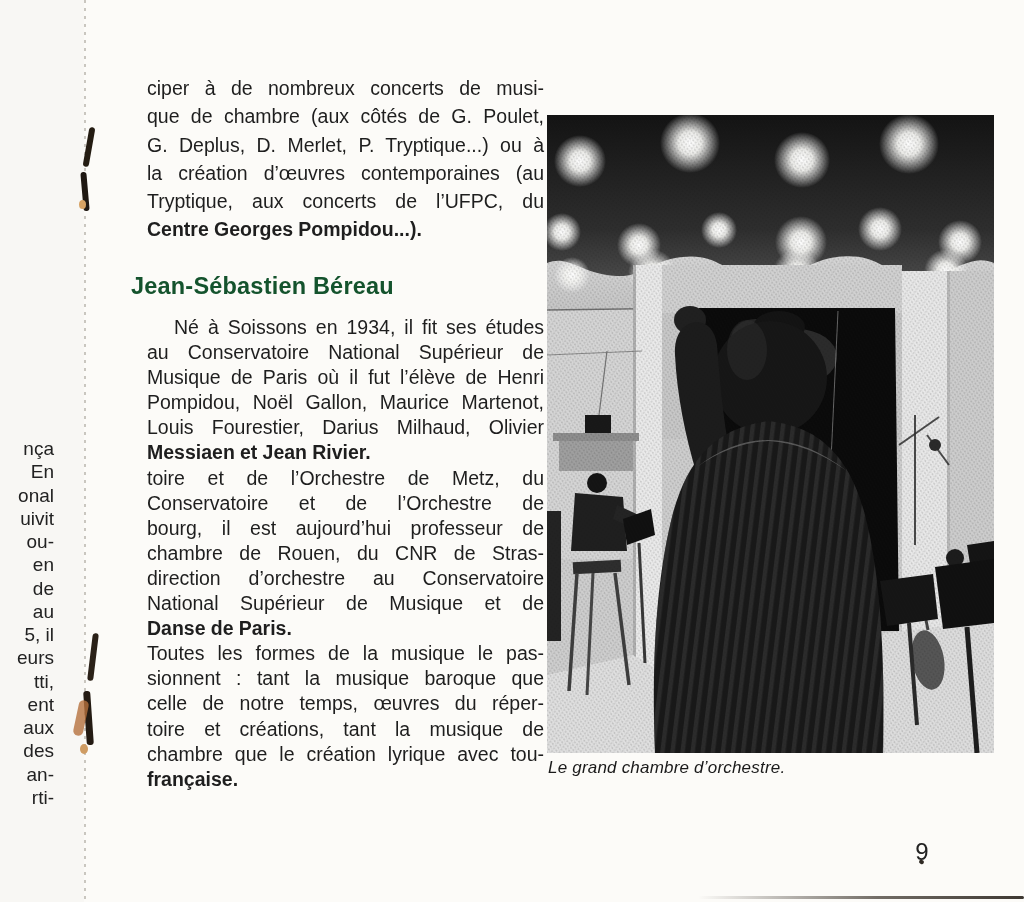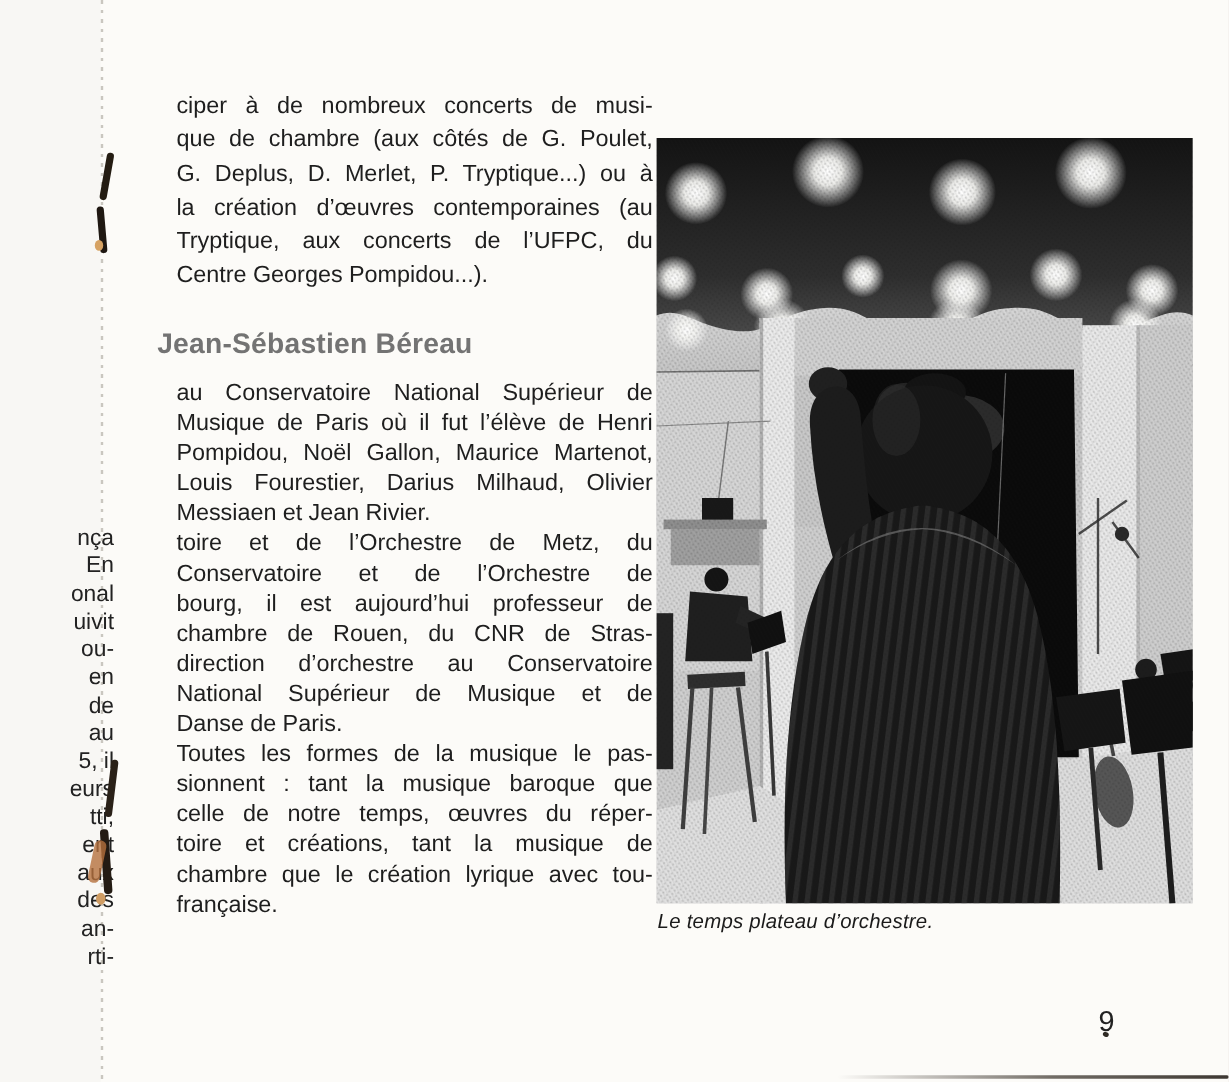--- a/index.html
+++ b/index.html
@@ -5,35 +5,35 @@
   html,body{margin:0;padding:0;background:#e9e7e2;}
   .page{
     position:relative;width:1024px;height:902px;overflow:hidden;
     background:#fcfbf8;
     font-family:"Liberation Sans", sans-serif;
     color:#1e1e1e;
   }
   
   .prev-edge{position:absolute;left:0;top:0;width:84px;height:902px;background:rgba(0,0,0,0.015);}
   .frags{position:absolute;left:0;top:437px;width:54px;text-align:right;
-         font-size:19px;line-height:23.25px;color:#222;padding-left:41px;}
+         font-size:19px;line-height:23.25px;color:#222;}
   .frag{white-space:nowrap;}
   
   .crease{position:absolute;left:84px;top:0;width:2px;height:902px;
     background:repeating-linear-gradient(180deg, rgba(140,135,123,.45) 0 3px, rgba(140,135,123,0) 3px 8px);}
   .staple-mark{position:absolute;border-radius:3px;}
   .rust{position:absolute;border-radius:50%;}
   
   .textcol{position:absolute;left:131px;width:397px;margin-left:16px;}
   .tline{text-align:justify;text-align-last:justify;word-spacing:-0.2px;white-space:nowrap;}
-  .tline.end{text-align-last:left;}
+  .tline.end{text-align-last:left;font-weight:bold;}
   .tline.indent{text-indent:27px;}
   .intro{top:74px;font-size:19.5px;line-height:28.3px;}
   .heading{position:absolute;left:131px;top:273px;font-size:23.5px;font-weight:bold;
-           letter-spacing:.2px;color:#737373;}
+           letter-spacing:.2px;color:#14532d;}
   .bodytext{top:315px;font-size:19.5px;line-height:25.1px;}
   
   .photo{position:absolute;left:547px;top:115px;width:447px;height:638px;}
   .photo svg{display:block;width:100%;height:100%;}
   .caption{position:absolute;left:548px;top:758px;font-size:17px;font-style:italic;
            letter-spacing:.2px;color:#1a1a1a;}
   .pagenum{position:absolute;left:905px;top:838px;width:34px;text-align:center;
            font-size:24px;color:#222;}
   
   .bottom-line{position:absolute;left:698px;top:896px;width:326px;height:2.5px;border-radius:2px;
@@ -77,20 +77,21 @@
   <div class="textcol intro">
       <div class="tline">ciper à de nombreux concerts de musi-</div>
       <div class="tline">que de chambre (aux côtés de G. Poulet,</div>
       <div class="tline">G. Deplus, D. Merlet, P. Tryptique...) ou à</div>
       <div class="tline">la création d’œuvres contemporaines (au</div>
       <div class="tline">Tryptique, aux concerts de l’UFPC, du</div>
       <div class="tline end">Centre Georges Pompidou...).</div>
     </div>
   <h2 class="heading" style="margin:0;">Jean-Sébastien Béreau</h2>
   <div class="textcol bodytext">
+      <div class="tline indent">Né à Soissons en 1934, il fit ses études</div>
       <div class="tline">au Conservatoire National Supérieur de</div>
       <div class="tline">Musique de Paris où il fut l’élève de Henri</div>
       <div class="tline">Pompidou, Noël Gallon, Maurice Martenot,</div>
       <div class="tline">Louis Fourestier, Darius Milhaud, Olivier</div>
       <div class="tline end">Messiaen et Jean Rivier.</div>
       <div class="tline">toire et de l’Orchestre de Metz, du</div>
       <div class="tline">Conservatoire et de l’Orchestre de</div>
       <div class="tline">bourg, il est aujourd’hui professeur de</div>
       <div class="tline">chambre de Rouen, du CNR de Stras-</div>
       <div class="tline">direction d’orchestre au Conservatoire</div>
@@ -235,18 +236,18 @@
         <path d="M150,352 Q222,296 300,356 Q260,328 222,326 Q184,328 150,352 Z" fill="#6f6f6f" opacity=".75"></path>
       </g>
 
       <g>
         <rect x="0" y="0" width="447" height="638" fill="url(#ht)" opacity=".15"></rect>
         <rect x="0" y="0" width="447" height="638" fill="url(#ht2)" opacity=".06"></rect>
       </g>
     </svg>
   </figure>
 
-  <figcaption class="caption">Le temps plateau d’orchestre.</figcaption>
+  <figcaption class="caption">Le grand chambre d’orchestre.</figcaption>
   <div class="pagenum">9</div>
 
   <div class="bottom-line"></div>
   <div class="fleck" style="left:919px;top:860px;width:5px;height:4px;transform:rotate(20deg);"></div>
 </div>
 
 </body></html>

